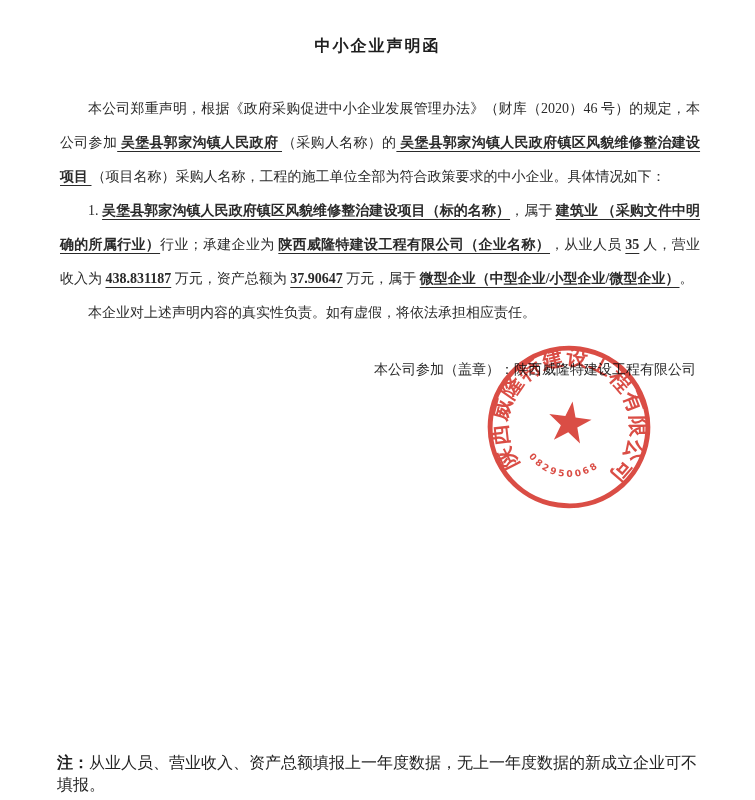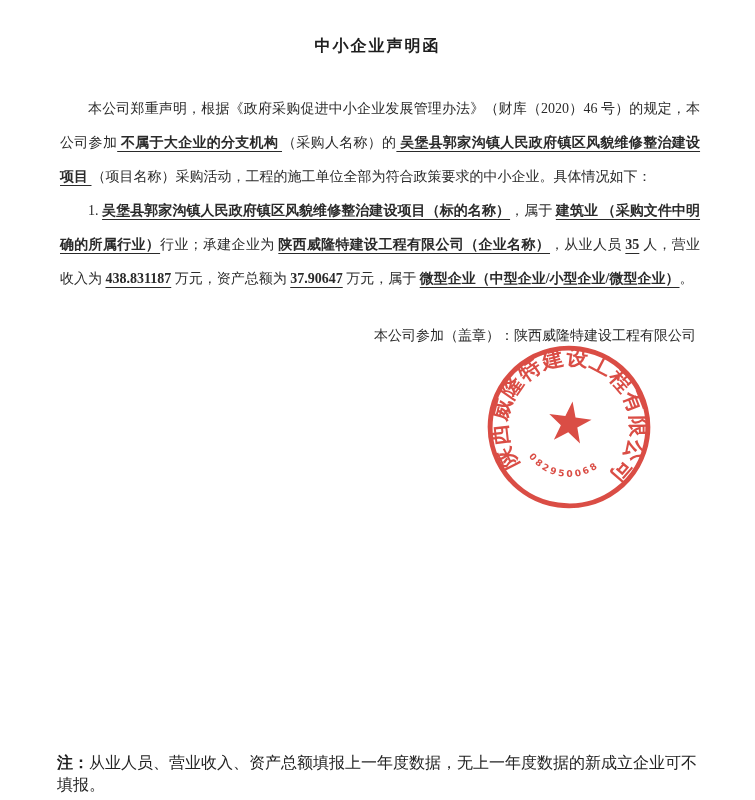--- a/index.html
+++ b/index.html
@@ -53,22 +53,23 @@
   }
 </style>
 </head>
 <body>
 
 <div class="page">
 
   <h1 class="title">中小企业声明函</h1>
 
   <div class="body">
-    <p class="para"><span>本公司郑重声明，根据《政府采购促进中小企业发展管理办法》（财库（2020）46 号）的规定，本公司参加</span><span class="u b"> 不属于大企业的分支机构 </span><span>（采购人名称）的</span><span class="u b"> 吴堡县郭家沟镇人民政府镇区风貌维修整治建设项目 </span><span>（项目名称）采购活动，工程的施工单位全部为符合政策要求的中小企业。具体情况如下：</span></p>
+    <p class="para"><span>本公司郑重声明，根据《政府采购促进中小企业发展管理办法》（财库（2020）46 号）的规定，本公司参加</span><span class="u b"> 吴堡县郭家沟镇人民政府 </span><span>（采购人名称）的</span><span class="u b"> 吴堡县郭家沟镇人民政府镇区风貌维修整治建设项目 </span><span>（项目名称）采购人名称，工程的施工单位全部为符合政策要求的中小企业。具体情况如下：</span></p>
     <p class="para"><span>1. </span><span class="u b">吴堡县郭家沟镇人民政府镇区风貌维修整治建设项目（标的名称）</span><span>，属于 </span><span class="u b">建筑业 （采购文件中明确的所属行业）</span><span>行业；承建企业为 </span><span class="u b">陕西威隆特建设工程有限公司（企业名称）</span><span>，从业人员 </span><span class="u b">35</span><span> 人，营业收入为 </span><span class="u b">438.831187</span><span> 万元，资产总额为 </span><span class="u b">37.90647</span><span> 万元，属于 </span><span class="u b">微型企业（中型企业/小型企业/微型企业）</span><span>。</span></p>
+    <p class="para"><span>本企业对上述声明内容的真实性负责。如有虚假，将依法承担相应责任。</span></p>
 
     <div class="signature">
       <div class="sig-line"><span>本公司参加（盖章）：</span><span>陕西威隆特建设工程有限公司</span></div>
     </div>
   </div>
 
   <div class="seal">
     <svg viewBox="0 0 200 200">
       <g transform="rotate(8 100 100)" fill="#d5342b">
         <circle cx="100" cy="100" r="95" fill="none" stroke="#d5342b" stroke-width="6"></circle>

